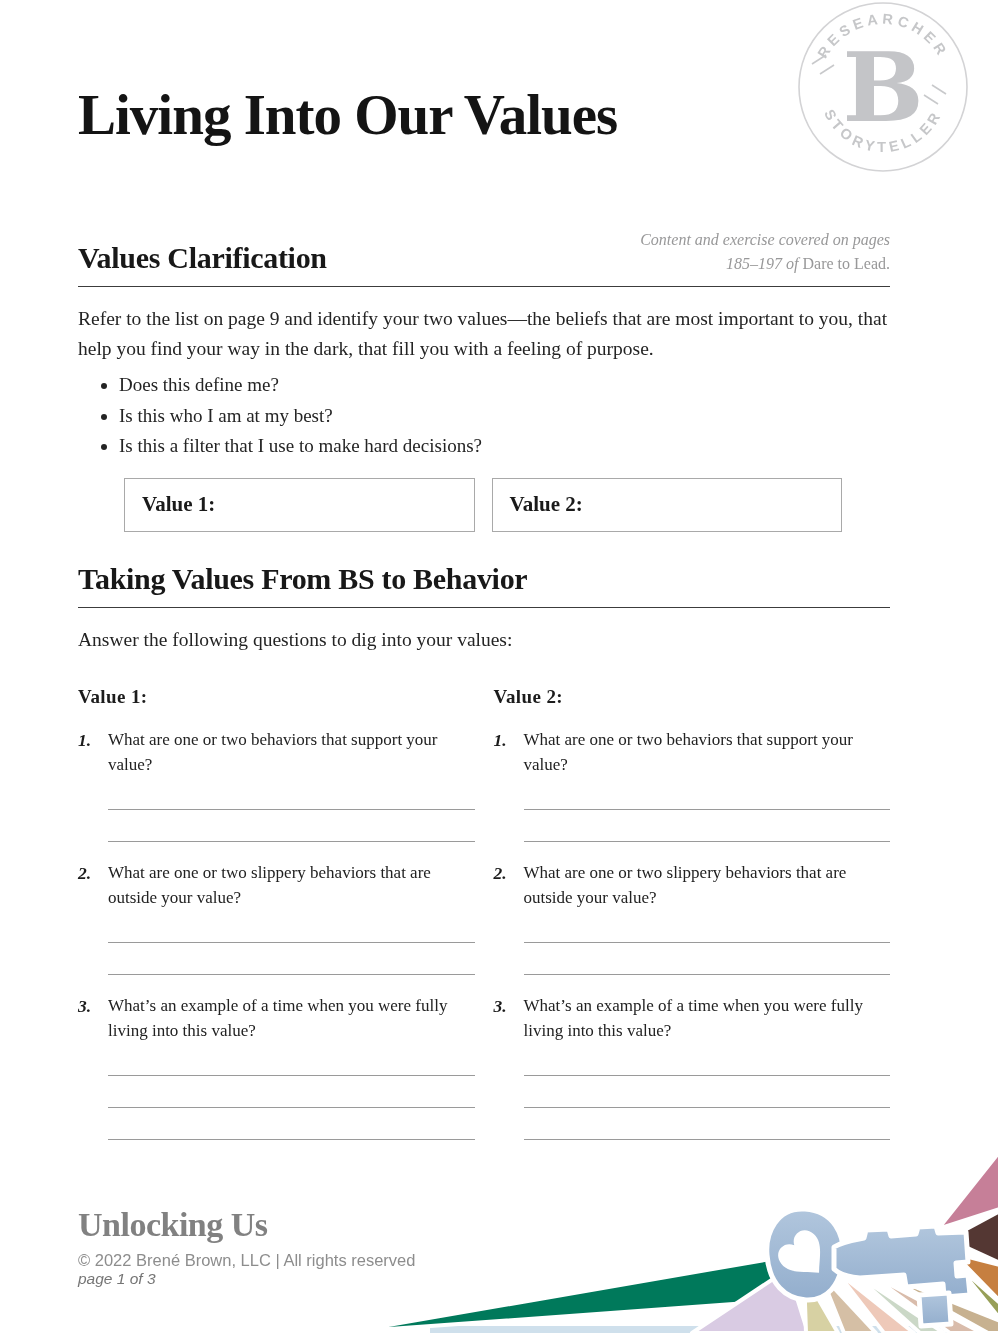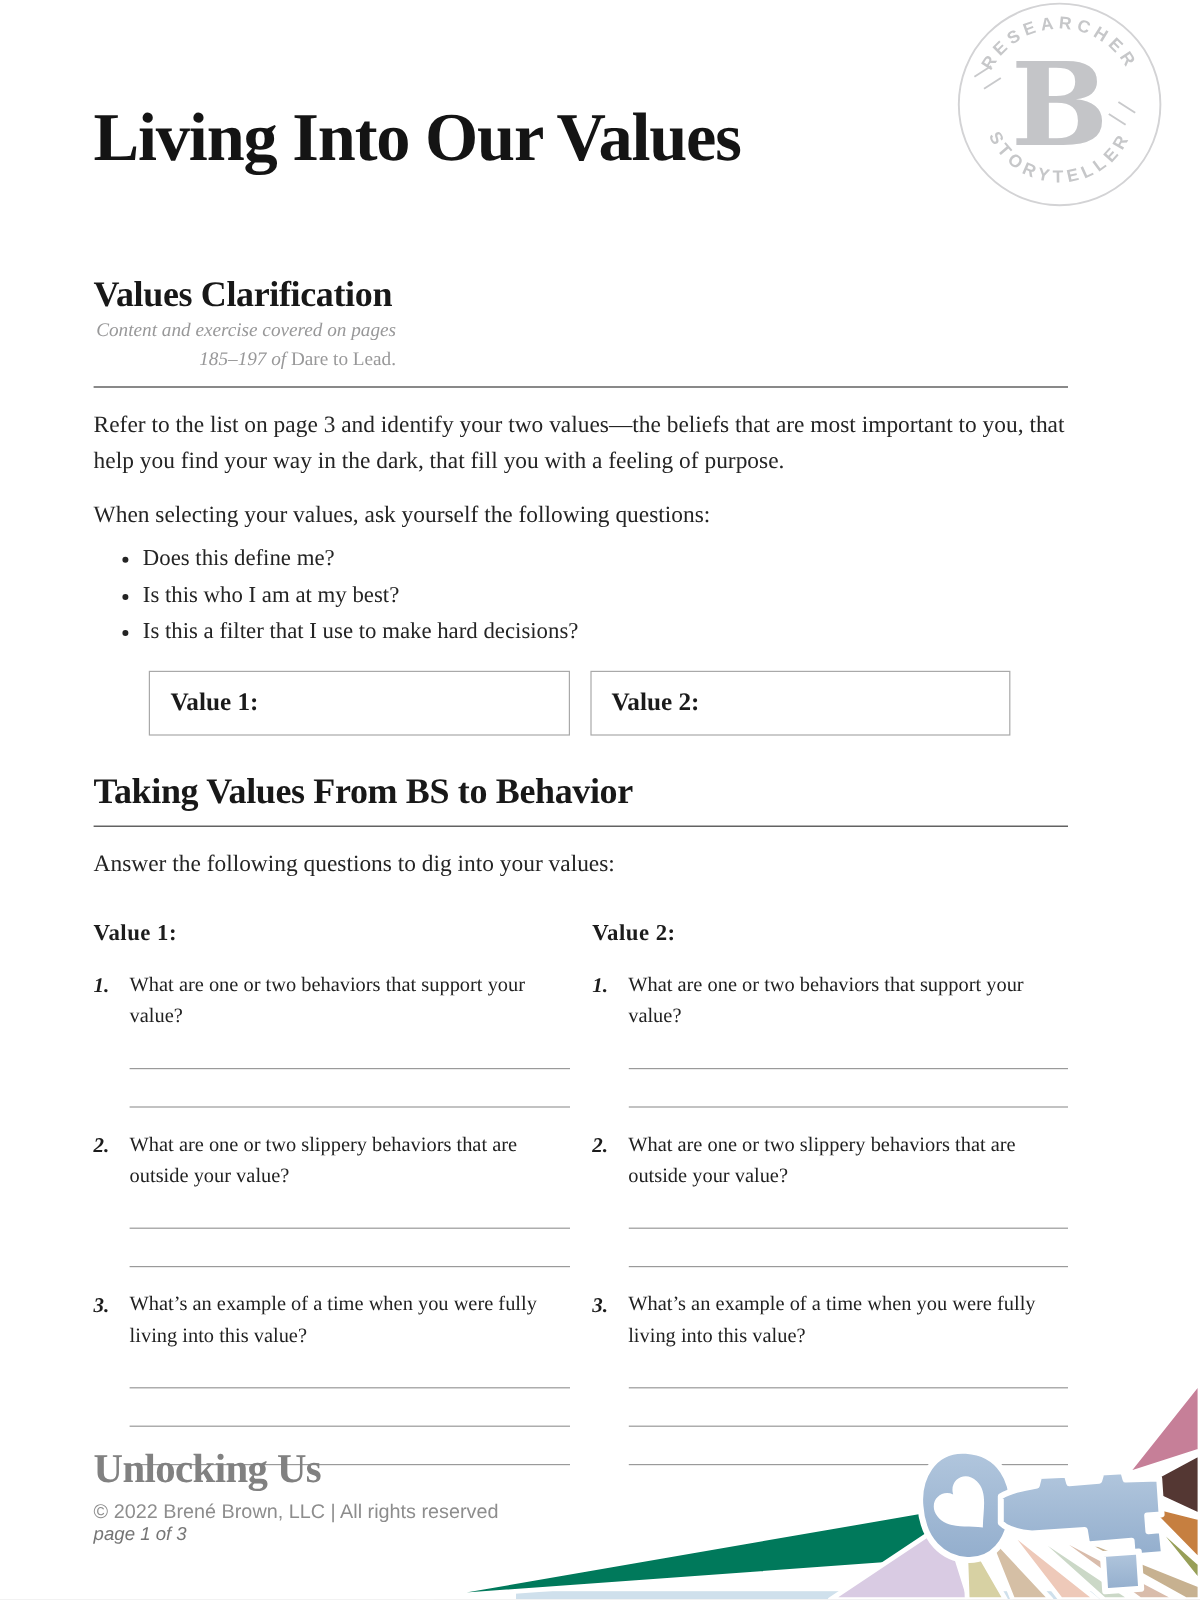--- a/index.html
+++ b/index.html
@@ -15,22 +15,22 @@
   .badge { position:absolute; left:794px; top:0; }
 
   
   h1.doc-title {
     margin-top:82px; font-size:57px; font-weight:700; letter-spacing:-1px;
     color:#141414; line-height:1.15;
   }
 
   
   .sec-head {
-    display:flex; justify-content:space-between; align-items:flex-start;
-    border-bottom:1.4px solid #3c3c3c; padding-bottom:10px;flex-direction:column;
+    display:flex; justify-content:space-between; align-items:flex-end;
+    border-bottom:1.4px solid #3c3c3c; padding-bottom:10px;
   }
   .sec-head.first { margin-top:80px; }
   .sec-head.second { margin-top:29px; }
   .sec-head h2 { font-size:30px; font-weight:700; letter-spacing:-0.3px; color:#181818; line-height:1.2; }
   .side-note {
     font-size:16px; font-style:italic; color:#989899; text-align:right;
     line-height:1.5; max-width:252px;
   }
   .side-note .roman { font-style:normal; }
 
@@ -92,22 +92,21 @@
   </svg>
 
   <div class="content">
     <h1 class="doc-title">Living Into Our Values</h1>
 
     <div class="sec-head first">
       <h2>Values Clarification</h2>
       <div class="side-note"><span>Content and exercise covered on pages 185–197 of</span><span class="roman"> Dare to Lead.</span></div>
     </div>
 
-    <p class="body-text">Refer to the list on page 3 and identify your two values—the beliefs that are most important to you, that help you find your way in the dark, that fill you with a feeling of purpose.</p>
-    <p class="body-text tight">When selecting your values, ask yourself the following questions:</p>
+    <p class="body-text">Refer to the list on page 9 and identify your two values—the beliefs that are most important to you, that help you find your way in the dark, that fill you with a feeling of purpose.</p>
 
     <ul class="q-bullets">
       <li>Does this define me?</li>
       <li>Is this who I am at my best?</li>
       <li>Is this a filter that I use to make hard decisions?</li>
     </ul>
 
     <div class="value-boxes">
       <div class="value-box">
         <span>Value 1:</span>

